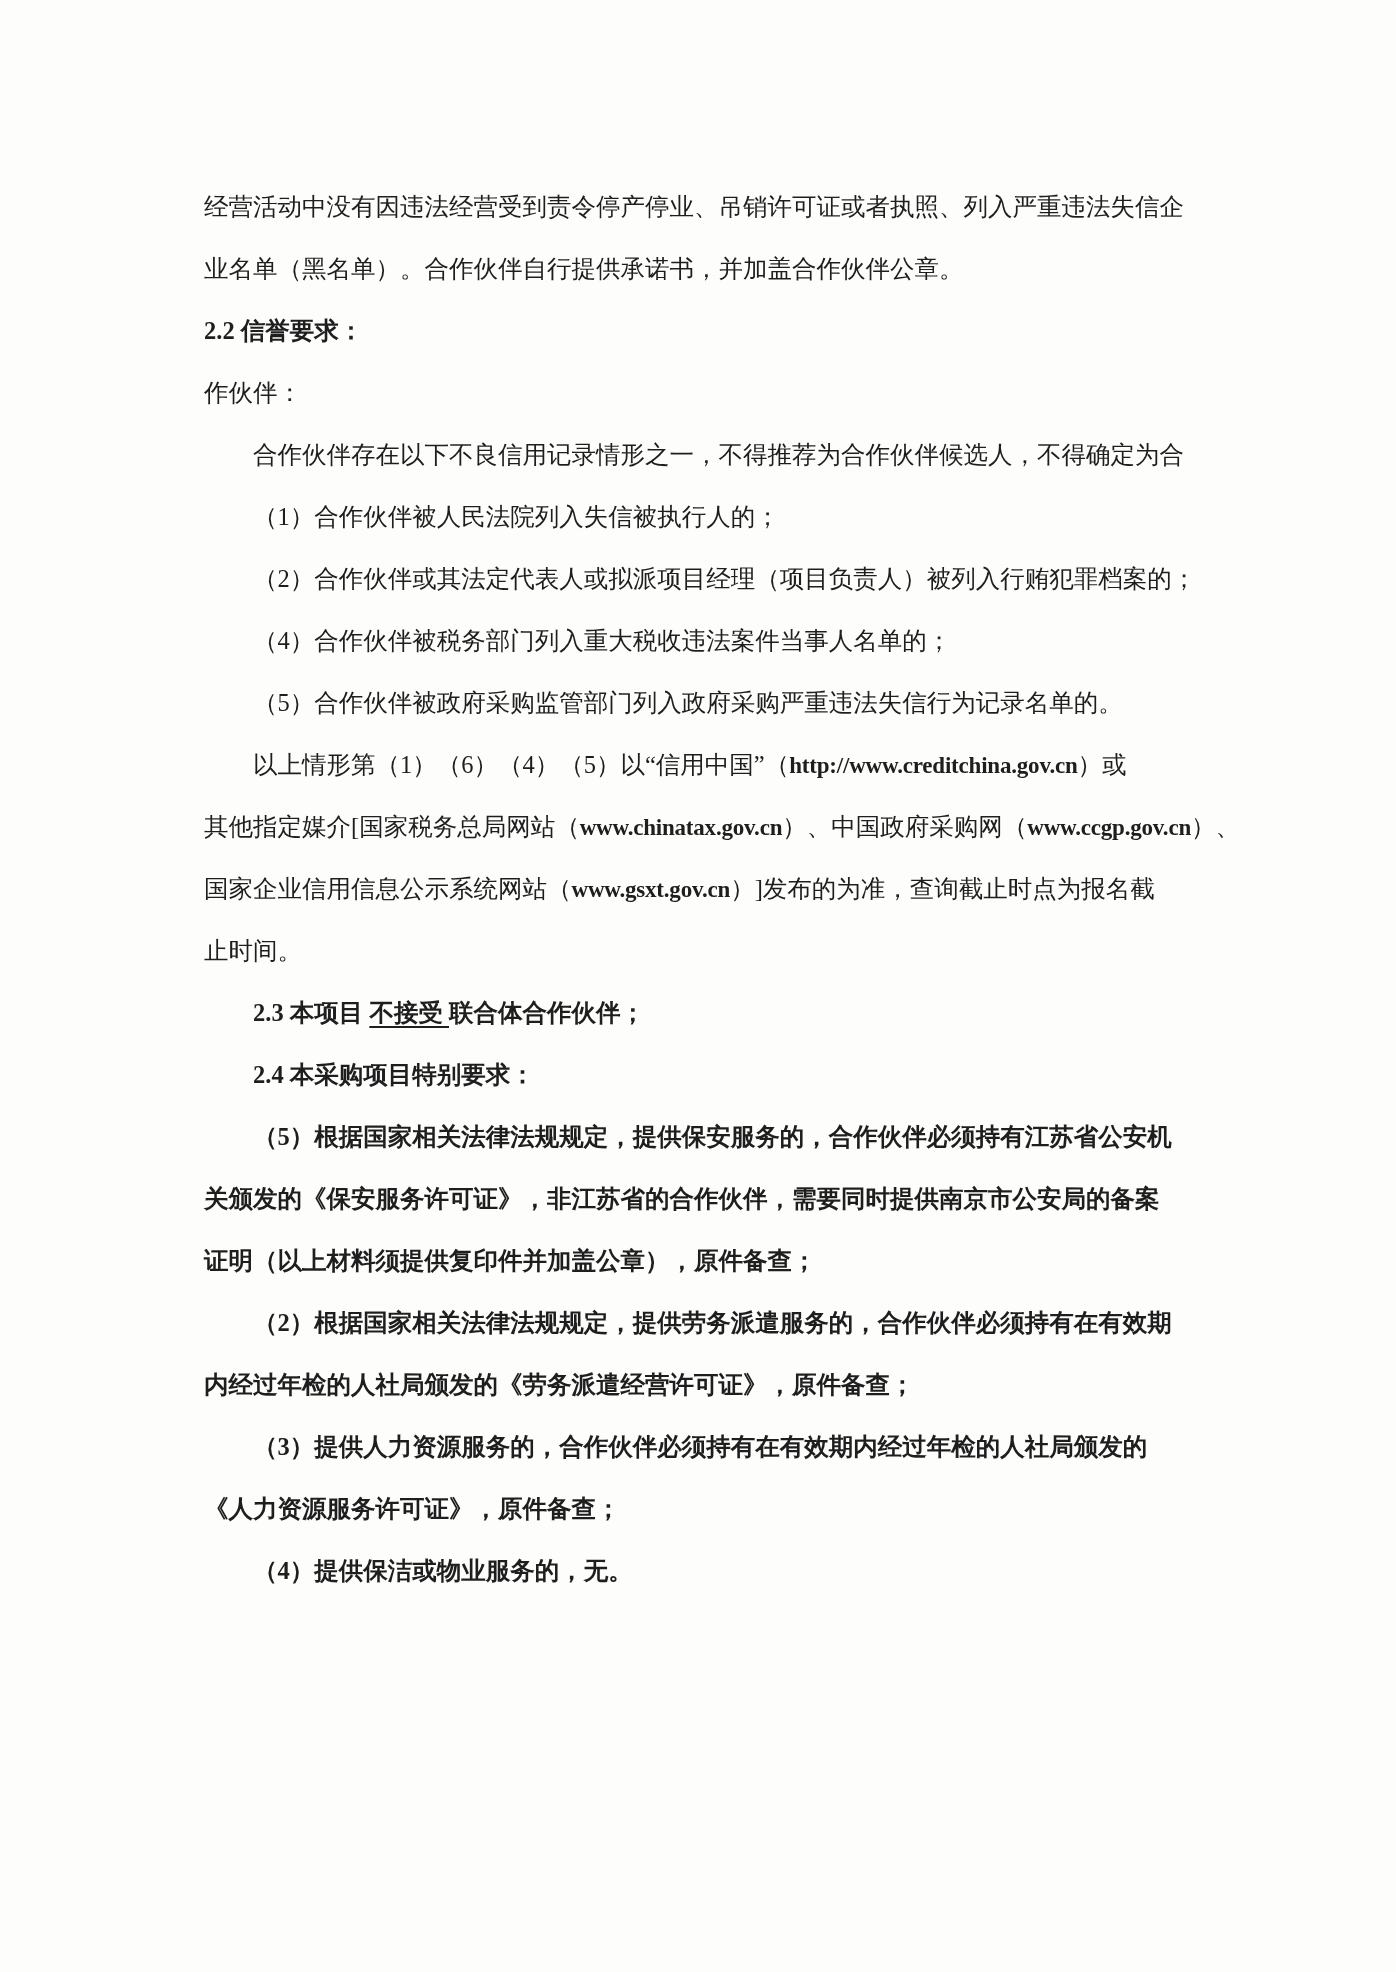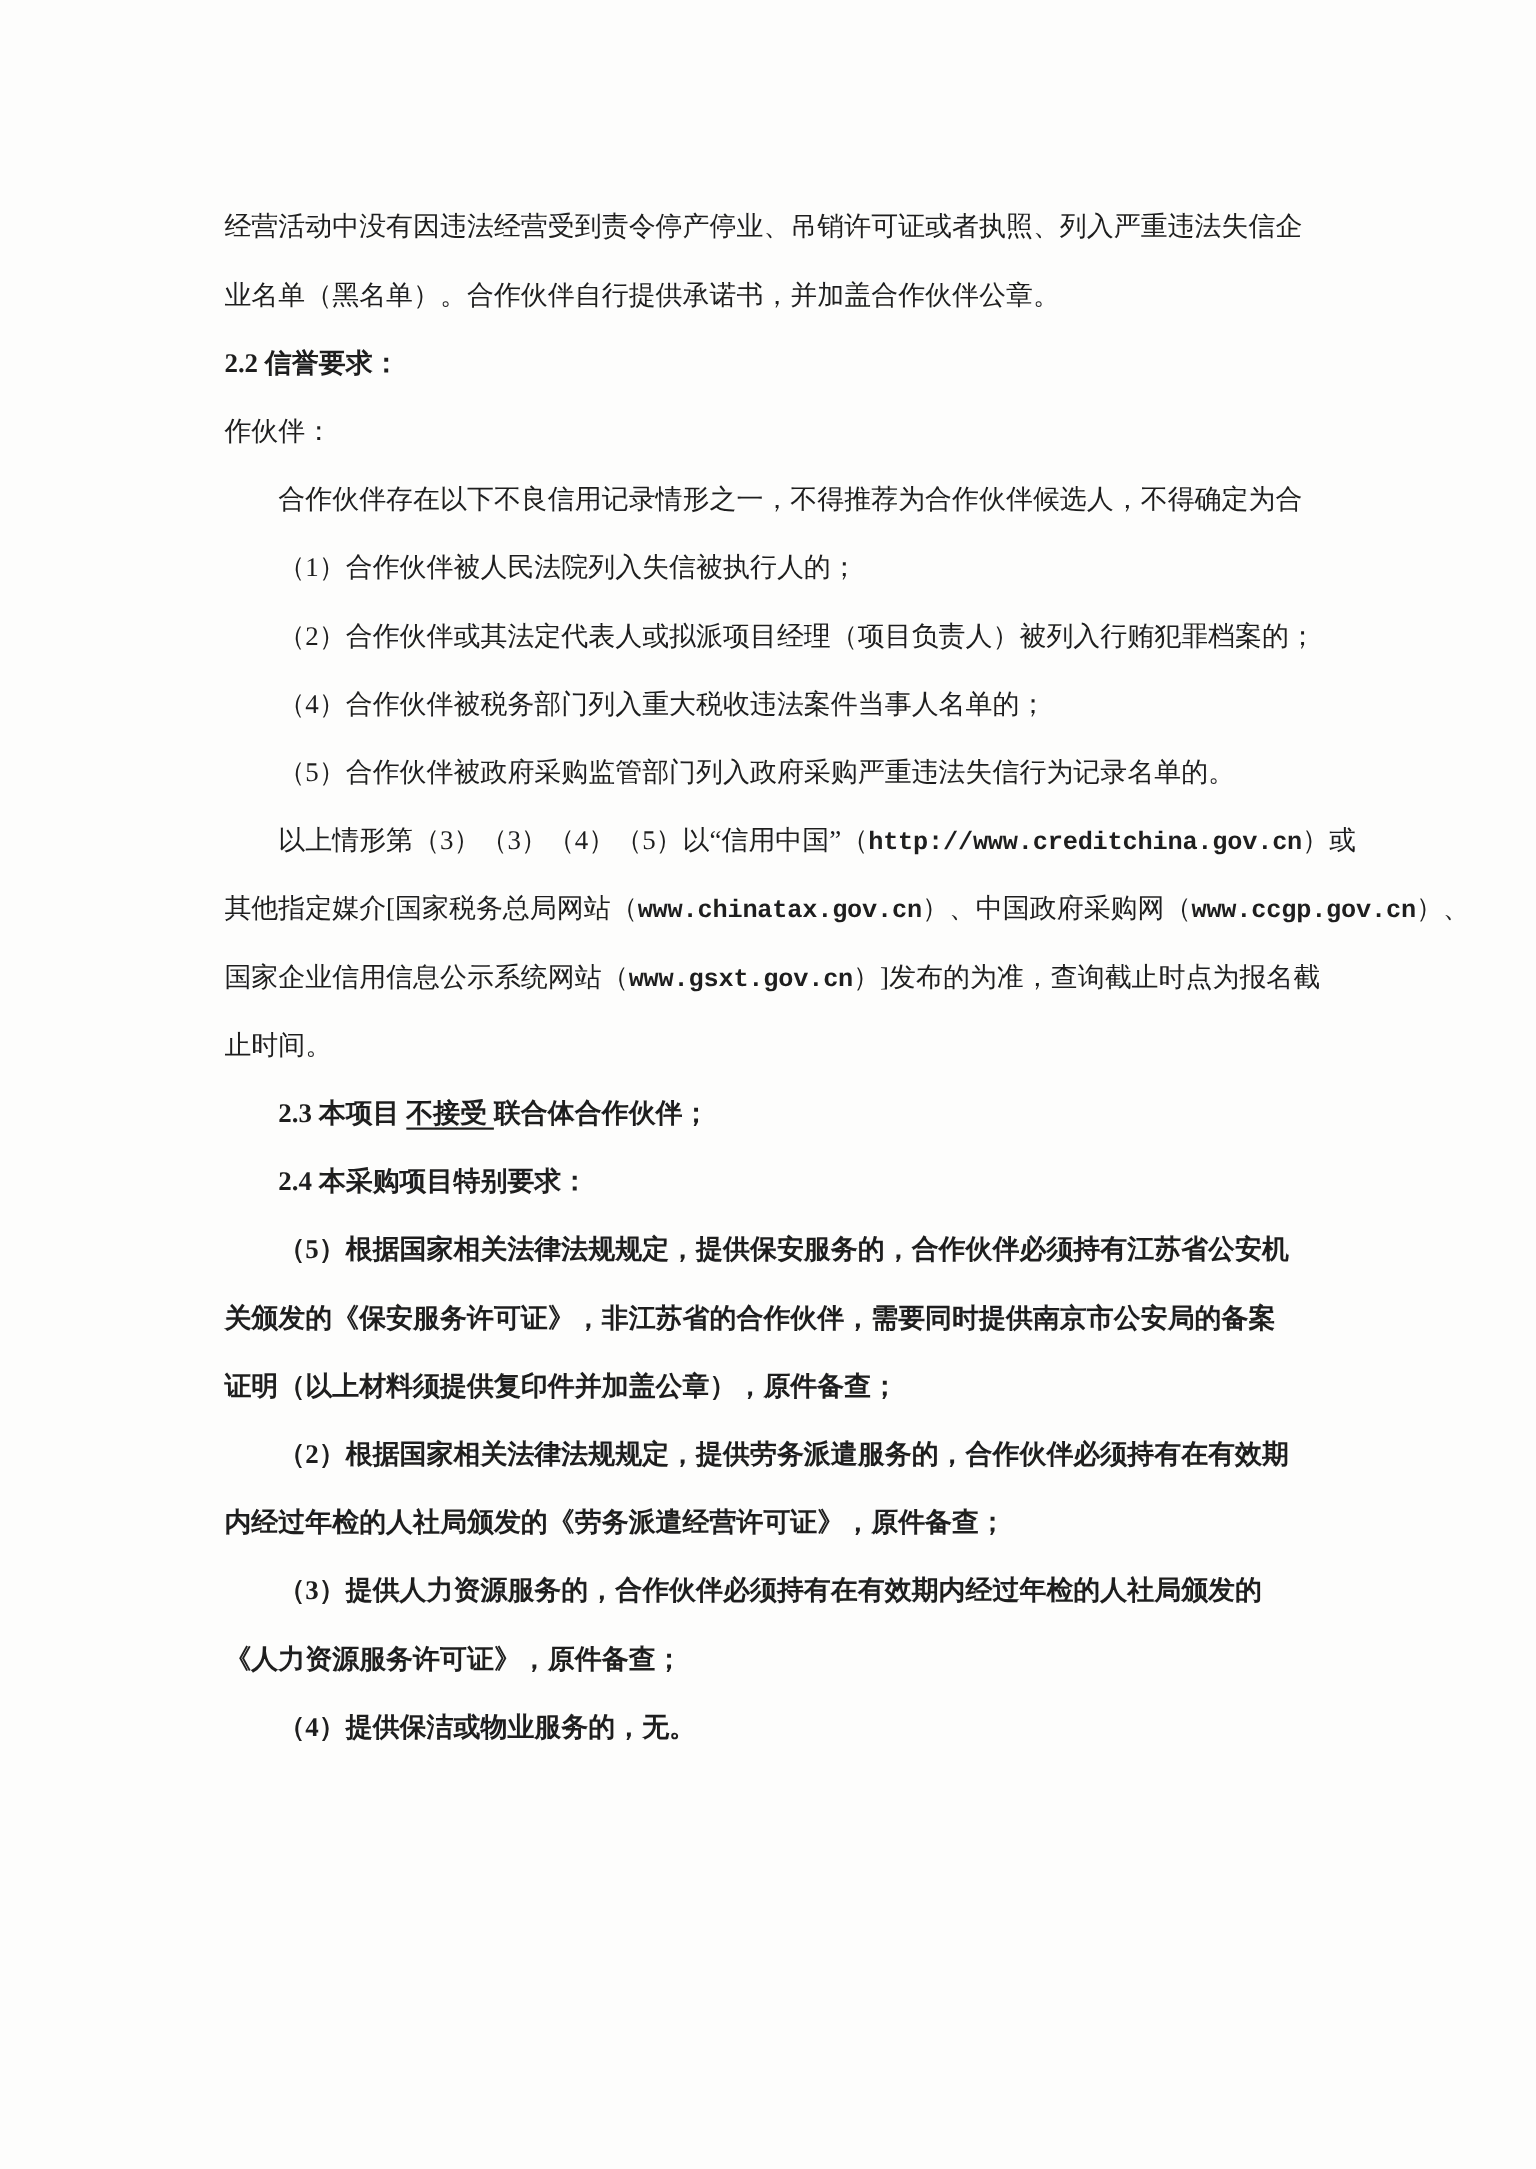--- a/index.html
+++ b/index.html
@@ -29,21 +29,21 @@
     height: 62px;
     white-space: nowrap;
   }
   .line.indent {
     text-indent: 2em;
   }
   .line.bold {
     font-weight: bold;
   }
   .latin {
-    font-family: Liberation Mono, monospace;
+    font-family: Liberation Serif, serif;
     font-weight: bold;
     font-size: 23px;
     letter-spacing: -0.2px;
   }
   .u {
     text-decoration: underline;
     text-decoration-thickness: 2px;
     text-underline-offset: 5px;
   }
 </style>
@@ -54,21 +54,21 @@
   <div class="doc" id="doc">
       <div class="line"><span>经营活动中没有因违法经营受到责令停产停业、吊销许可证或者执照、列入严重违法失信企</span></div>
       <div class="line"><span>业名单（黑名单）。合作伙伴自行提供承诺书，并加盖合作伙伴公章。</span></div>
       <div class="line bold"><span>2.2 信誉要求：</span></div>
       <div class="line"><span>作伙伴：</span></div>
       <div class="line indent"><span>合作伙伴存在以下不良信用记录情形之一，不得推荐为合作伙伴候选人，不得确定为合</span></div>
       <div class="line indent"><span>（1）合作伙伴被人民法院列入失信被执行人的；</span></div>
       <div class="line indent"><span>（2）合作伙伴或其法定代表人或拟派项目经理（项目负责人）被列入行贿犯罪档案的；</span></div>
       <div class="line indent"><span>（4）合作伙伴被税务部门列入重大税收违法案件当事人名单的；</span></div>
       <div class="line indent"><span>（5）合作伙伴被政府采购监管部门列入政府采购严重违法失信行为记录名单的。</span></div>
-      <div class="line indent"><span>以上情形第（3）（3）（4）（5）以“信用中国”（</span><span class="latin">http://www.creditchina.gov.cn</span><span>）或</span></div>
+      <div class="line indent"><span>以上情形第（1）（6）（4）（5）以“信用中国”（</span><span class="latin">http://www.creditchina.gov.cn</span><span>）或</span></div>
       <div class="line"><span>其他指定媒介[国家税务总局网站（</span><span class="latin">www.chinatax.gov.cn</span><span>）、中国政府采购网（</span><span class="latin">www.ccgp.gov.cn</span><span>）、</span></div>
       <div class="line"><span>国家企业信用信息公示系统网站（</span><span class="latin">www.gsxt.gov.cn</span><span>）]发布的为准，查询截止时点为报名截</span></div>
       <div class="line"><span>止时间。</span></div>
       <div class="line indent bold"><span>2.3 本项目 </span><span class="u">不接受&nbsp;</span><span>联合体合作伙伴；</span></div>
       <div class="line indent bold"><span>2.4 本采购项目特别要求：</span></div>
       <div class="line indent bold"><span>（5）根据国家相关法律法规规定，提供保安服务的，合作伙伴必须持有江苏省公安机</span></div>
       <div class="line bold"><span>关颁发的《保安服务许可证》，非江苏省的合作伙伴，需要同时提供南京市公安局的备案</span></div>
       <div class="line bold"><span>证明（以上材料须提供复印件并加盖公章），原件备查；</span></div>
       <div class="line indent bold"><span>（2）根据国家相关法律法规规定，提供劳务派遣服务的，合作伙伴必须持有在有效期</span></div>
       <div class="line bold"><span>内经过年检的人社局颁发的《劳务派遣经营许可证》，原件备查；</span></div>

